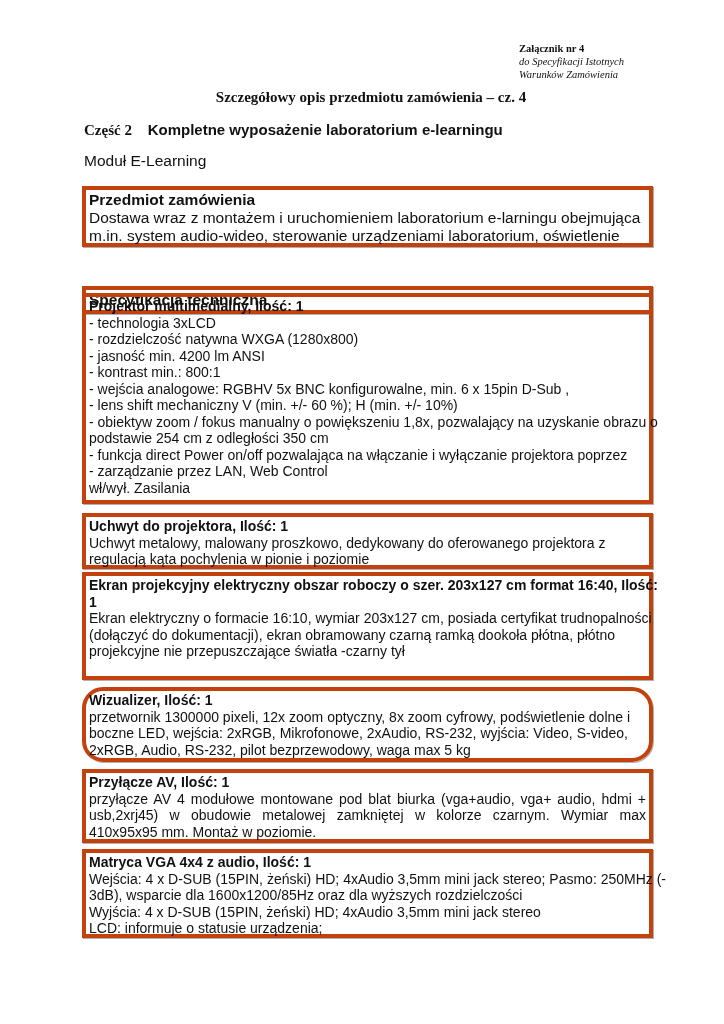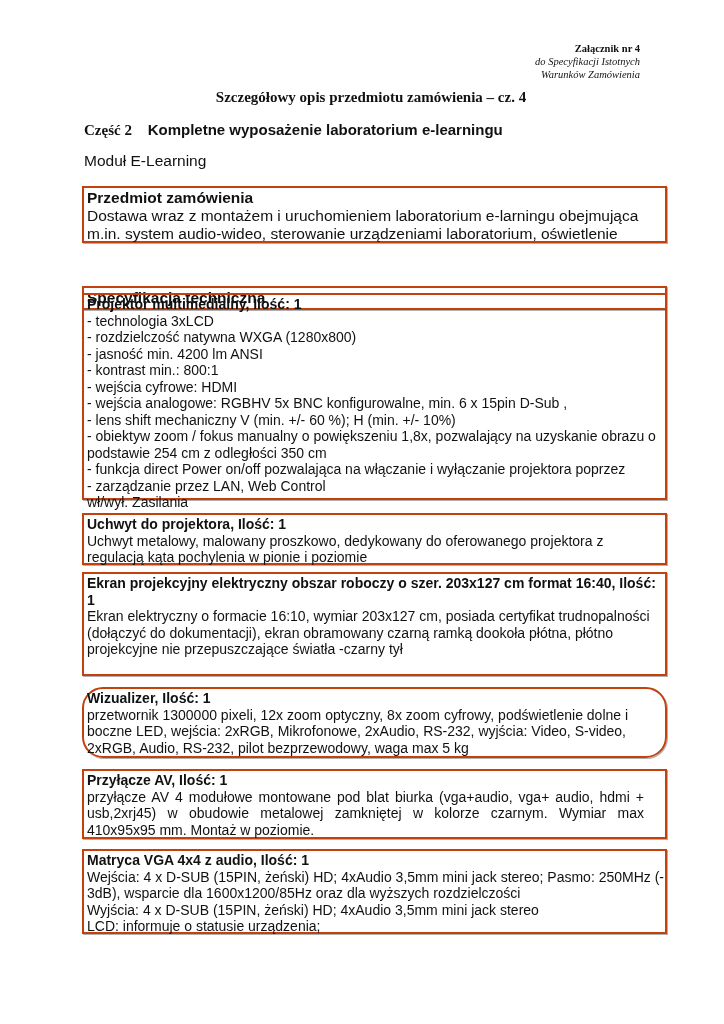--- a/index.html
+++ b/index.html
@@ -1,27 +1,27 @@
 <!DOCTYPE html>
 <html><head>
 <meta charset="utf-8">
 <style>
   html, body { margin:0; padding:0; background:#ffffff; }
   body { width:724px; height:1024px; position:relative; overflow:hidden; color:#111; }
   .serif { font-family: "Liberation Serif", "DejaVu Serif", serif; }
   .sans { font-family: "Liberation Sans", "DejaVu Sans", sans-serif; }
-  .attach { position:absolute; right:84px; top:42px; text-align:right; font-size:10.5px; line-height:13px; }
+  .attach { position:absolute; right:100px; top:42px; font-size:10.5px; line-height:13px; }
   .attach .t1 { font-weight:bold; }
   .attach .it { font-style:italic; }
   .doc-title { position:absolute; left:9px; width:724px; top:89px; text-align:center; font-size:15px; font-weight:bold; }
   .part { position:absolute; left:84px; top:121px; font-size:15px; }
   .part .p1 { font-family:"Liberation Serif", serif; font-weight:bold; }
   .part .p2 { font-family:"Liberation Sans", sans-serif; font-weight:bold;margin-left:12px; }
   .module { position:absolute; left:84px; top:152px; font-size:15.5px; }
-  .box { position:absolute; left:82px; width:557px; border:2px solid #c2410c; box-shadow:1px 1px 0 #b0b0b0; padding:1px 21px 0 3px; font-family:"Liberation Sans", sans-serif; }
+  .box { position:absolute; left:82px; width:557px; border:4px solid #c2410c; box-shadow:1px 1px 0 #b0b0b0; padding:1px 3px 0 3px; font-family:"Liberation Sans", sans-serif; }
   .box.big { font-size:15.5px; line-height:18px; }
   .box.big .h { font-weight:bold; }
   .box.small { font-size:14px; line-height:16.5px; }
   .box.small .h { font-weight:bold; }
   .justify { text-align:justify; text-align-last:left; }
   .line { display:block; white-space:nowrap; }
 </style>
 </head>
 <body>
 
@@ -49,21 +49,20 @@
 <div class="box big" style="top:257px; height:19px;margin-top:29px;">
   <span class="line h">Specyfikacja techniczna</span>
 </div>
 
 <div class="box small" style="top:293px; height:202px;">
   <span class="line h">Projektor multimedialny, Ilość: 1</span>
   <span class="line">- technologia 3xLCD</span>
   <span class="line">- rozdzielczość natywna WXGA (1280x800)</span>
   <span class="line">- jasność min. 4200 lm ANSI</span>
   <span class="line">- kontrast min.: 800:1</span>
-  <span class="line">- wejścia cyfrowe: HDMI</span>
   <span class="line">- wejścia analogowe: RGBHV 5x BNC konfigurowalne, min. 6 x 15pin D-Sub ,</span>
   <span class="line">- lens shift mechaniczny V (min. +/- 60 %); H (min. +/- 10%)</span>
   <span class="line">- obiektyw zoom / fokus manualny o powiększeniu 1,8x, pozwalający na uzyskanie obrazu o</span>
   <span class="line">podstawie 254 cm z odległości 350 cm</span>
   <span class="line">- funkcja direct Power on/off pozwalająca na włączanie i wyłączanie projektora poprzez</span>
   <span class="line">- zarządzanie przez LAN, Web Control</span>
   <span class="line">wł/wył. Zasilania</span>
 </div>
 
 <div class="box small" style="top:513px; height:47px;">

